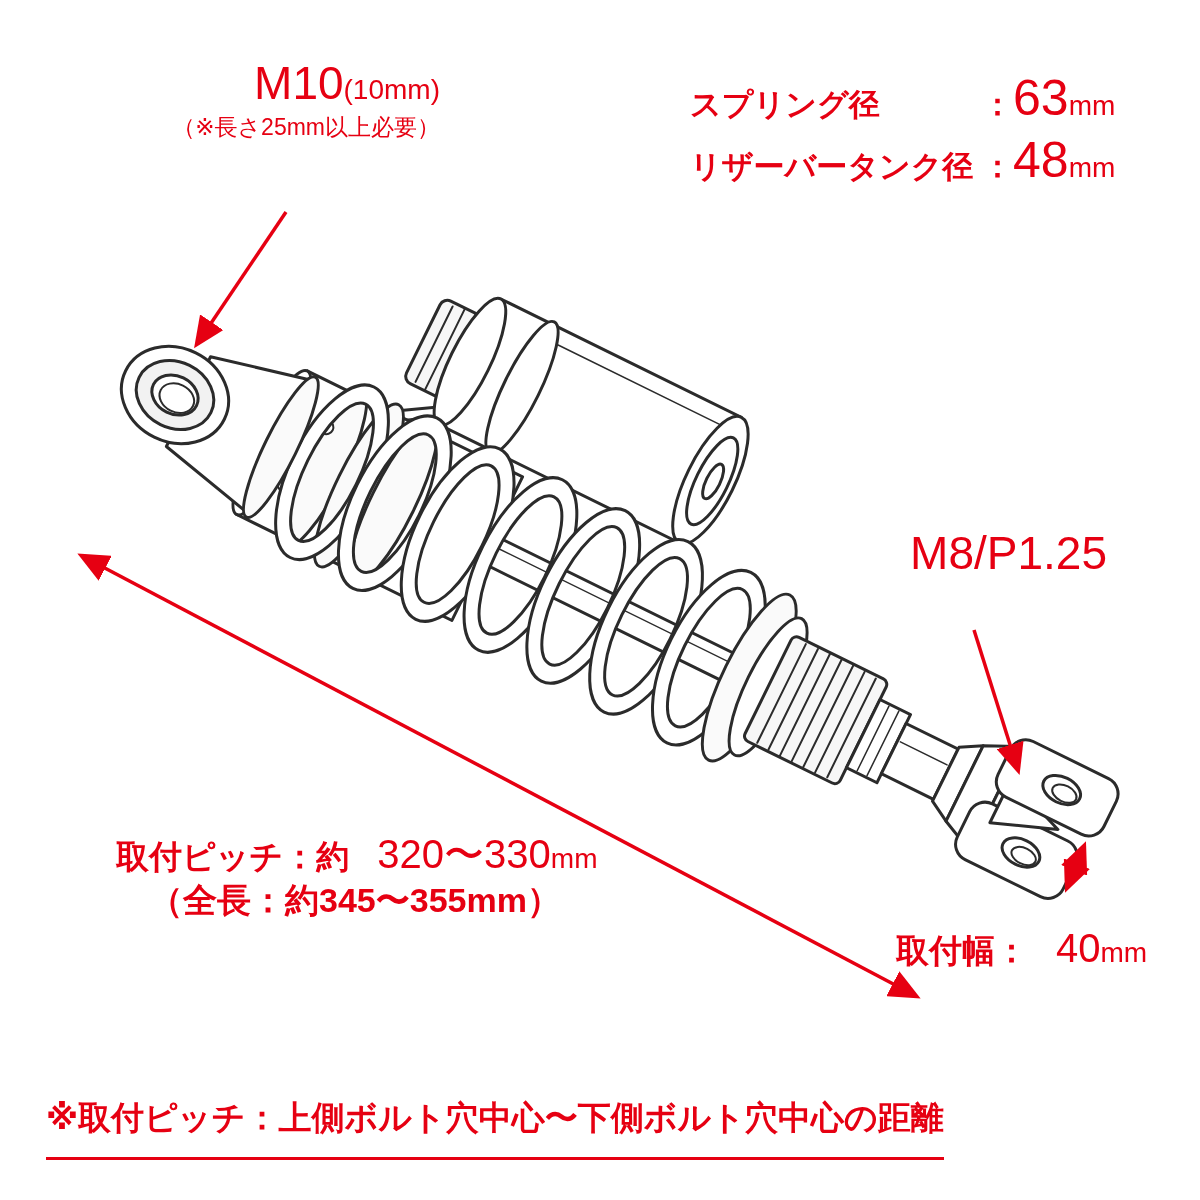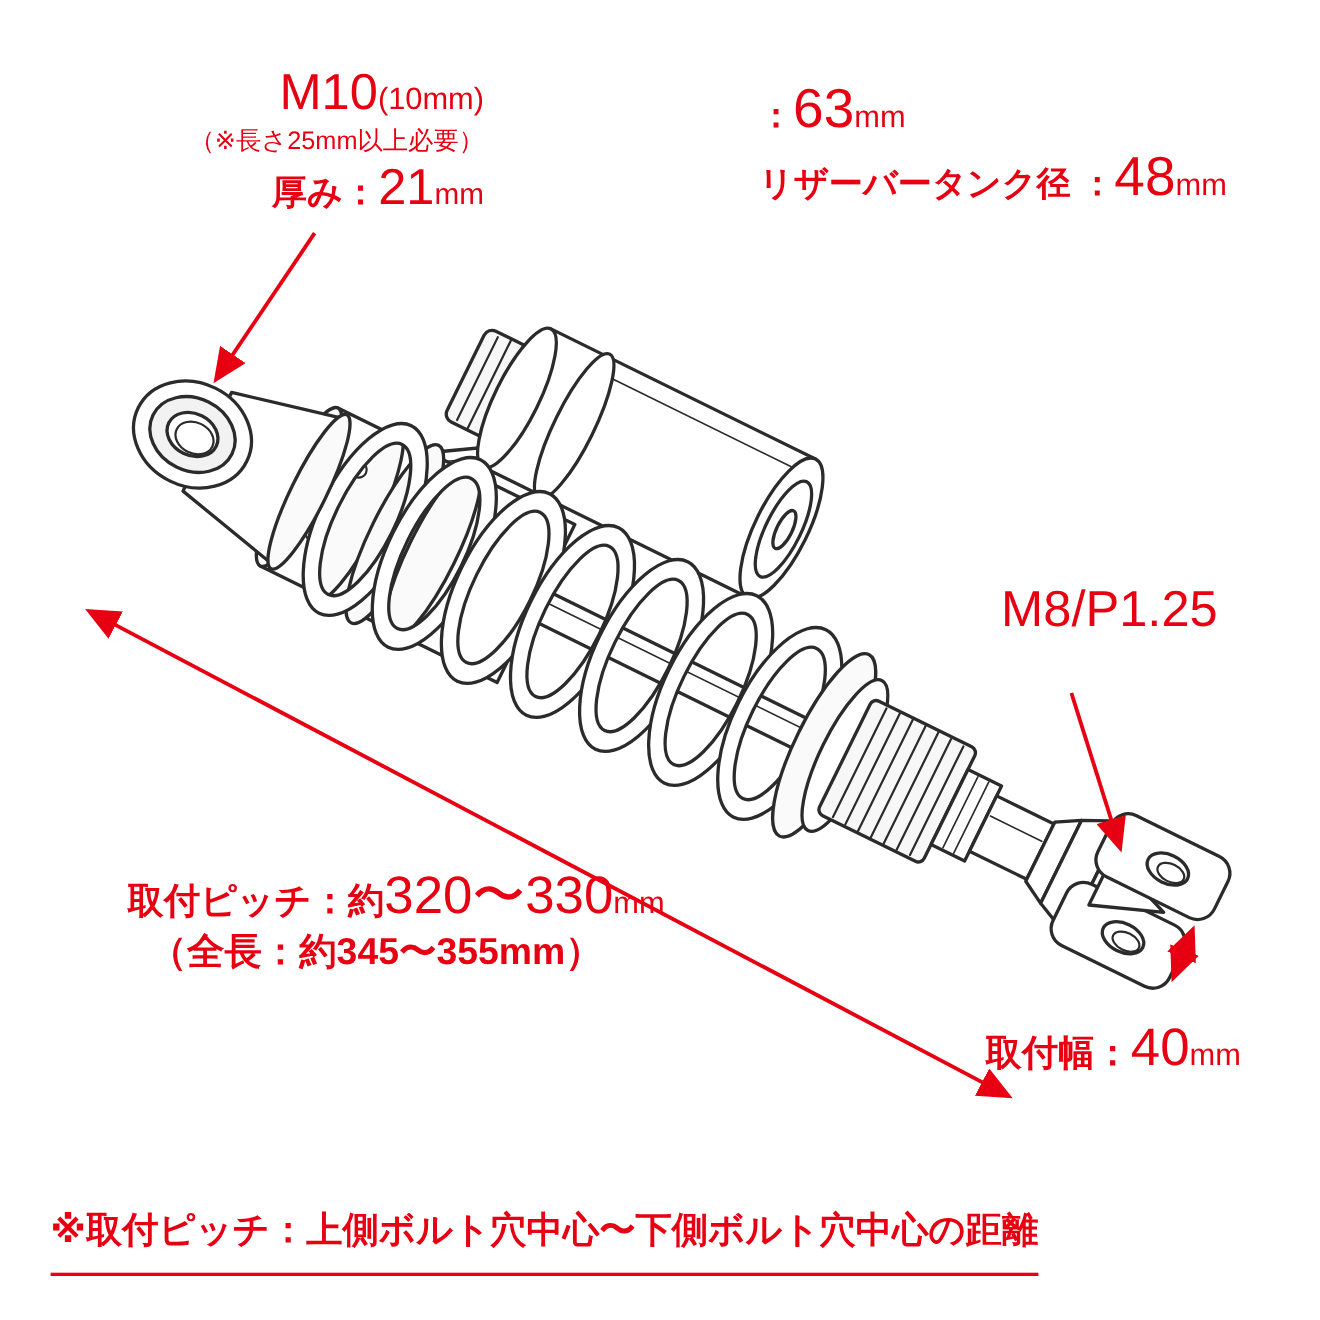--- a/index.html
+++ b/index.html
@@ -7,35 +7,35 @@
     width:1200px;height:1200px;position:relative;overflow:hidden;
     background:#ffffff;
     font-family:"Liberation Sans","DejaVu Sans",sans-serif;
   }
   .art{position:absolute;left:0;top:0;}
   .ann{
     position:absolute;color:#e60012;white-space:nowrap;line-height:1.12;
   }
   .center{text-align:right;}
   .big46{font-size:46px;font-weight:400;}
-  .big48{font-size:48px;font-weight:400;}
+  .big48{font-size:40px;font-weight:400;margin-left:28px;}
   .mid28{font-size:28px;font-weight:400;}
   .note23{font-size:23px;font-weight:400;margin-top:5px;}
   .lbl32{font-size:32px;font-weight:700;}
   .lbl33{font-size:33px;font-weight:700;}
   .lbl34{font-size:34px;font-weight:700;}
   .unit27{font-size:27px;font-weight:400;}
   .unit28{font-size:28px;font-weight:400;}
   .baseline{display:flex;align-items:baseline;}
   .spec-row{display:flex;align-items:baseline;margin-bottom:6px;}
   .spec-label{display:inline-block;width:292px;font-size:31px;font-weight:700;}
   .spec-colon{font-size:31px;font-weight:700;}
   .spec-num{font-size:50px;font-weight:400;}
   .spec-unit{font-size:28px;font-weight:400;}
-  .pitch-line2{margin-left:20px;margin-top:4px;}
+  .pitch-line2{margin-left:33px;margin-top:4px;}
   .footnote-text{
     display:inline-block;border-bottom:3px solid #e60012;padding-bottom:20px;
   }
 </style>
 </head>
 <body>
 
 <svg class="art" width="1200" height="1200" viewBox="0 0 1200 1200">
   <defs>
     <marker id="arrE" markerWidth="9" markerHeight="8" refX="7.5" refY="4" orient="auto" markerUnits="strokeWidth">
@@ -149,44 +149,42 @@
     <line x1="974" y1="630" x2="1018" y2="770" marker-end="url(#arrE)"></line>
     <line x1="1084" y1="846" x2="1067" y2="888" marker-start="url(#arrS)" marker-end="url(#arrE)"></line>
   </g>
 </svg>
 
 <div class="ann center" style="left:150px;top:58px;width:290px;">
   <div>
     <span class="big46">M10</span><span class="mid28">(10mm)</span>
   </div>
   <div class="note23">（※長さ25mm以上必要）</div>
-  <div style="margin-top:4px;">
-    <span class="lbl32">厚み：</span><span class="big46">21</span><span class="unit27">mm</span>
-  </div>
 </div>
 
 <div class="ann" style="left:690px;top:70px;">
   <div class="spec-row">
+    <span class="spec-label">スプリング径</span>
       <span class="spec-colon">：</span>
       <span class="spec-num">63</span>
       <span class="spec-unit">mm</span>
   </div>
   <div class="spec-row">
     <span class="spec-label">リザーバータンク径</span>
       <span class="spec-colon">：</span>
       <span class="spec-num">48</span>
       <span class="spec-unit">mm</span>
   </div>
 </div>
 
 <div class="ann center" style="left:845px;top:528px;width:262px;">
   <div class="big46">M8/P1.25</div>
 </div>
 
-<div class="ann" style="left:116px;top:788px;">
+<div class="ann" style="left:116px;top:832px;">
   <div class="baseline">
     <span class="lbl33">取付ピッチ：約</span>
       <span class="big48">320〜330</span>
       <span class="unit28">mm</span>
   </div>
   <div class="pitch-line2 lbl34">（全長：約345〜355mm）</div>
 </div>
 
 <div class="ann baseline" style="left:896px;top:926px;">
   <span class="lbl33">取付幅：</span>

